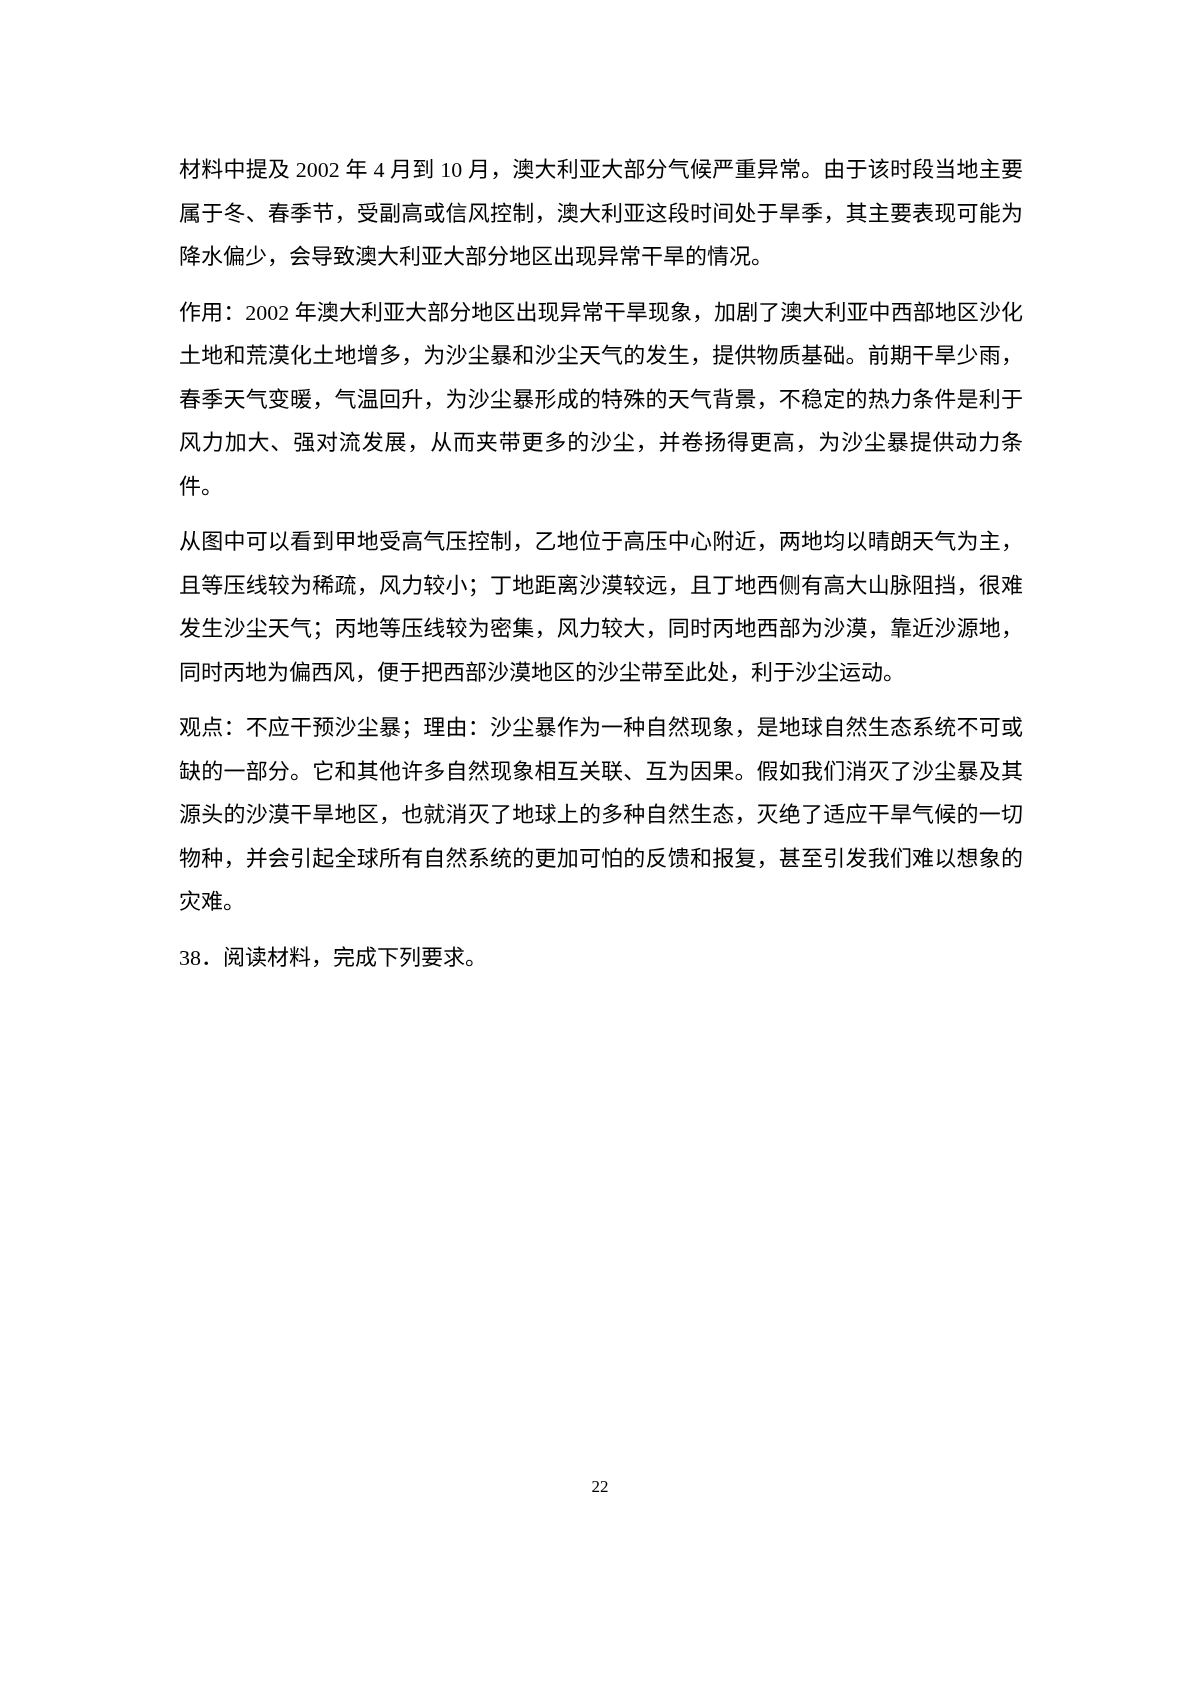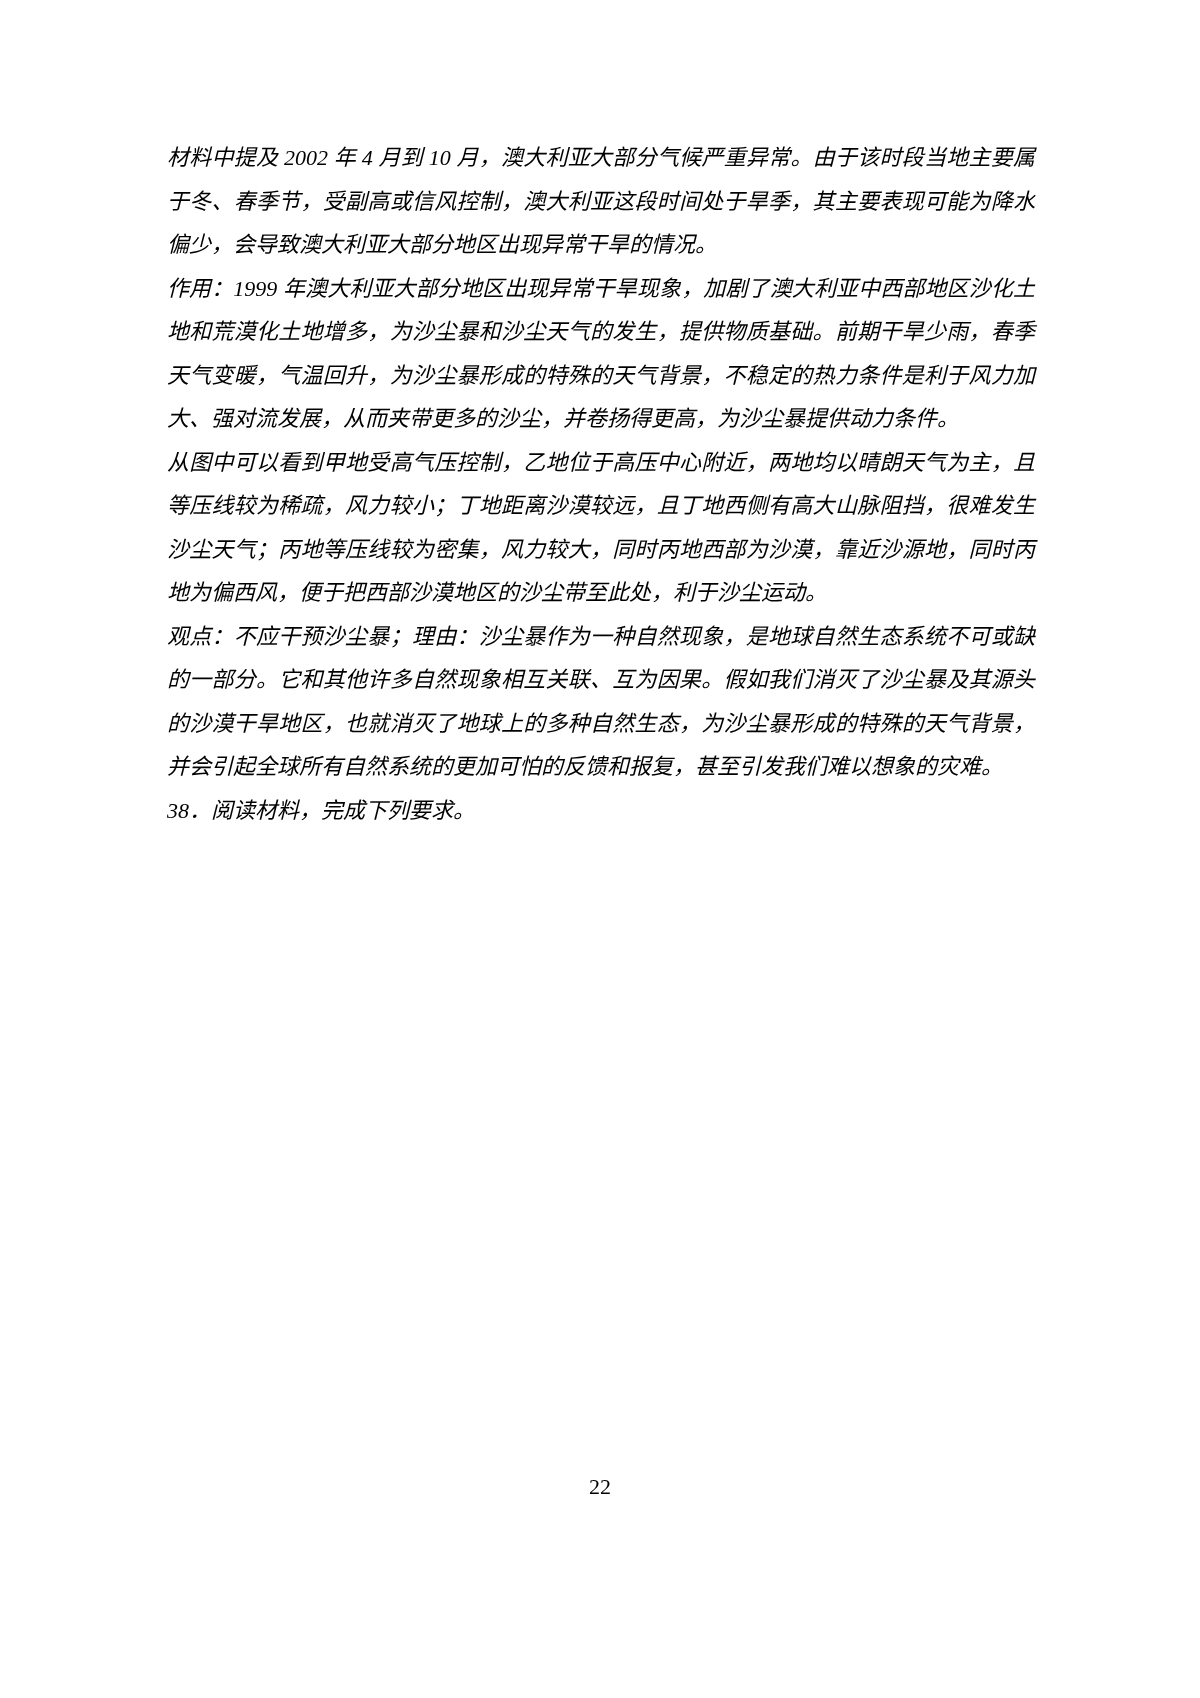--- a/index.html
+++ b/index.html
@@ -25,44 +25,43 @@
     left: 167px;
     top: 136px;
     width: 868px;
     font-size: 22px;
     line-height: 43.5px;
     text-align: justify;
     text-justify: inter-character;
   }
 
   .content p {
-    margin: 0;
+    margin: 12px;
     word-break: break-all;
-    font-style: italic;
   }
 
   .page-footer {
     position: absolute;
     top: 1476px;
     left: 0;
     width: 100%;
     text-align: center;
-    font-size: 22px;
+    font-size: 17px;
     line-height: 22px;
     color: #000000;
   }
 </style>
 </head>
 <body>
 
 <div class="page">
 
   <div class="content">
     <p>材料中提及 2002 年 4 月到 10 月，澳大利亚大部分气候严重异常。由于该时段当地主要属于冬、春季节，受副高或信风控制，澳大利亚这段时间处于旱季，其主要表现可能为降水偏少，会导致澳大利亚大部分地区出现异常干旱的情况。</p>
-    <p>作用：1999 年澳大利亚大部分地区出现异常干旱现象，加剧了澳大利亚中西部地区沙化土地和荒漠化土地增多，为沙尘暴和沙尘天气的发生，提供物质基础。前期干旱少雨，春季天气变暖，气温回升，为沙尘暴形成的特殊的天气背景，不稳定的热力条件是利于风力加大、强对流发展，从而夹带更多的沙尘，并卷扬得更高，为沙尘暴提供动力条件。</p>
+    <p>作用：2002 年澳大利亚大部分地区出现异常干旱现象，加剧了澳大利亚中西部地区沙化土地和荒漠化土地增多，为沙尘暴和沙尘天气的发生，提供物质基础。前期干旱少雨，春季天气变暖，气温回升，为沙尘暴形成的特殊的天气背景，不稳定的热力条件是利于风力加大、强对流发展，从而夹带更多的沙尘，并卷扬得更高，为沙尘暴提供动力条件。</p>
     <p>从图中可以看到甲地受高气压控制，乙地位于高压中心附近，两地均以晴朗天气为主，且等压线较为稀疏，风力较小；丁地距离沙漠较远，且丁地西侧有高大山脉阻挡，很难发生沙尘天气；丙地等压线较为密集，风力较大，同时丙地西部为沙漠，靠近沙源地，同时丙地为偏西风，便于把西部沙漠地区的沙尘带至此处，利于沙尘运动。</p>
-    <p>观点：不应干预沙尘暴；理由：沙尘暴作为一种自然现象，是地球自然生态系统不可或缺的一部分。它和其他许多自然现象相互关联、互为因果。假如我们消灭了沙尘暴及其源头的沙漠干旱地区，也就消灭了地球上的多种自然生态，为沙尘暴形成的特殊的天气背景，并会引起全球所有自然系统的更加可怕的反馈和报复，甚至引发我们难以想象的灾难。</p>
+    <p>观点：不应干预沙尘暴；理由：沙尘暴作为一种自然现象，是地球自然生态系统不可或缺的一部分。它和其他许多自然现象相互关联、互为因果。假如我们消灭了沙尘暴及其源头的沙漠干旱地区，也就消灭了地球上的多种自然生态，灭绝了适应干旱气候的一切物种，并会引起全球所有自然系统的更加可怕的反馈和报复，甚至引发我们难以想象的灾难。</p>
     <p>38．阅读材料，完成下列要求。</p>
   </div>
 
   <div class="page-footer">22</div>
 
 </div>
 
 </body></html>

